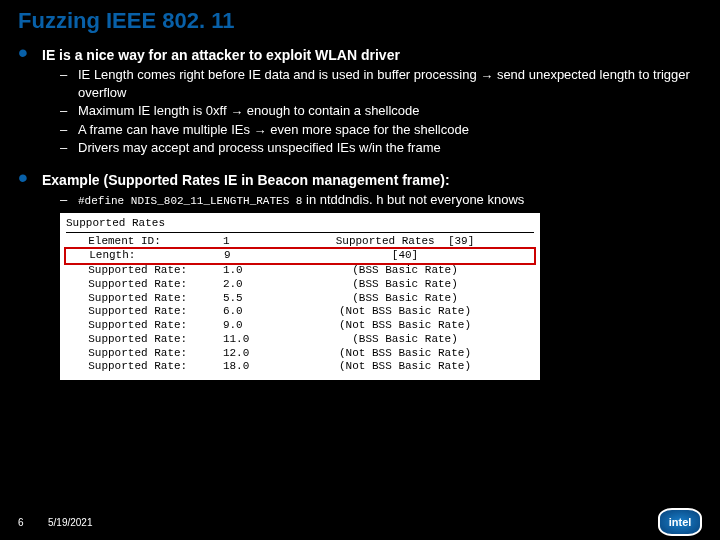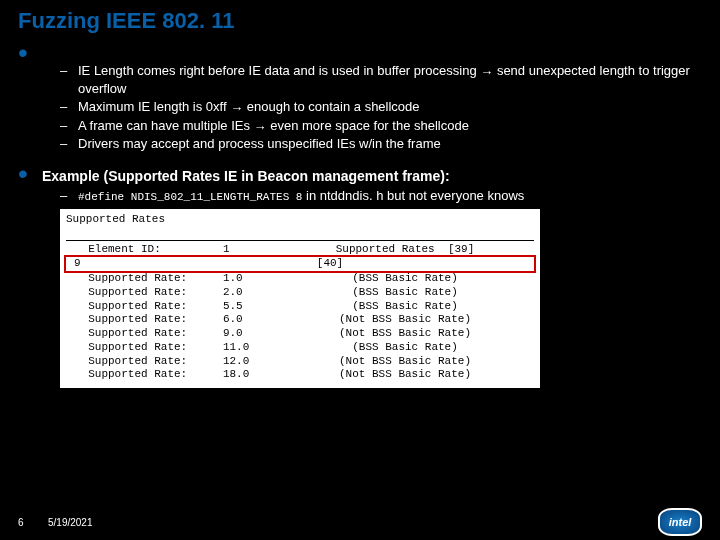--- a/index.html
+++ b/index.html
@@ -62,21 +62,21 @@
     color: #000;
     margin: 4px 0 0 42px;
     width: 480px;
     padding: 4px 6px 6px 6px;
     font-family: "Courier New", monospace;
     font-size: 11px;
     line-height: 1.25;
   }
   .table-header {
     border-bottom: 1px solid #000;
-    padding-bottom: 13px;
+    padding-bottom: 1px;
     margin-bottom: 2px;
   }
   .table-row { display: flex; white-space: pre; text-align: center; }
   .col1 { width: 150px; }
   .col2 { width: 60px; }
   .col3 { flex: 1; font-family: Liberation Mono, monospace; }
   .highlight-row {
     border: 2px solid #c00;
     margin: -1px -2px;
     padding: 0 1px;
@@ -96,35 +96,35 @@
   .footer .org { margin-right: 14px; }
   .logo {
     width: 44px; height: 28px;
     border: 2px solid #fff;
     border-radius: 14px / 10px;
     display: flex;
     align-items: center;
     justify-content: center;
     font-size: 11px;
     font-weight: bold;
-    font-style: italic;
     background: radial-gradient(ellipse at center, #1a7ec9 0%, #0a4e8a 80%);
     color: #fff;
     text-align: right;
   }
 </style>
 </head>
 <body>
 
 <div class="title">Fuzzing IEEE 802. 11</div>
 
 <div class="content">
 
   <div class="bullet-row">
     <div class="bullet-dot">•</div>
+    <div class="bullet-text">IE is a nice way for an attacker to exploit WLAN driver</div>
   </div>
   <div class="sub-list">
     <div class="sub-item">
         <div class="sub-dash">–</div>
         <div class="sub-text">IE Length comes right before IE data and is used in buffer processing → send unexpected length to trigger overflow</div>
       </div>
     <div class="sub-item">
         <div class="sub-dash">–</div>
         <div class="sub-text">Maximum IE length is 0xff → enough to contain a shellcode</div>
       </div>
@@ -148,21 +148,21 @@
       <div class="sub-text">
         <span class="code">#define NDIS_802_11_LENGTH_RATES 8</span><span> in ntddndis. h but not everyone knows</span>
       </div>
     </div>
   </div>
 
   <div class="table-box">
     <div class="table-header">Supported Rates</div>
     <div id="table-body">
         <div class="table-row"><span class="col1">  Element ID:       </span><span class="col2">1      </span><span class="col3">Supported Rates  [39]</span></div>
-        <div class="table-row highlight-row"><span class="col2">9      </span><span class="col3">[40]</span></div>
+        <div class="table-row highlight-row"><span class="col1">  Length:           </span><span class="col2">9      </span><span class="col3">[40]</span></div>
         <div class="table-row"><span class="col1">  Supported Rate:   </span><span class="col2">1.0    </span><span class="col3">(BSS Basic Rate)</span></div>
         <div class="table-row"><span class="col1">  Supported Rate:   </span><span class="col2">2.0    </span><span class="col3">(BSS Basic Rate)</span></div>
         <div class="table-row"><span class="col1">  Supported Rate:   </span><span class="col2">5.5    </span><span class="col3">(BSS Basic Rate)</span></div>
         <div class="table-row"><span class="col1">  Supported Rate:   </span><span class="col2">6.0    </span><span class="col3">(Not BSS Basic Rate)</span></div>
         <div class="table-row"><span class="col1">  Supported Rate:   </span><span class="col2">9.0    </span><span class="col3">(Not BSS Basic Rate)</span></div>
         <div class="table-row"><span class="col1">  Supported Rate:   </span><span class="col2">11.0   </span><span class="col3">(BSS Basic Rate)</span></div>
         <div class="table-row"><span class="col1">  Supported Rate:   </span><span class="col2">12.0   </span><span class="col3">(Not BSS Basic Rate)</span></div>
         <div class="table-row"><span class="col1">  Supported Rate:   </span><span class="col2">18.0   </span><span class="col3">(Not BSS Basic Rate)</span></div>
       </div>
   </div>

